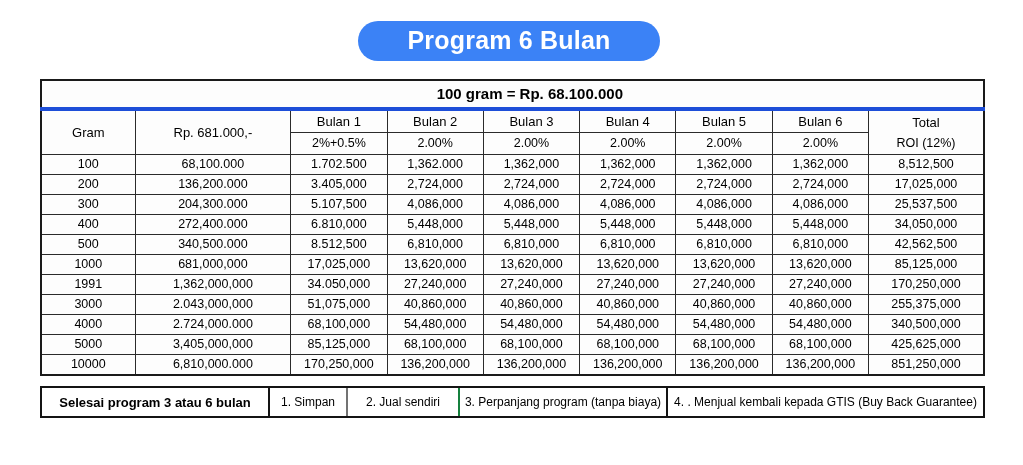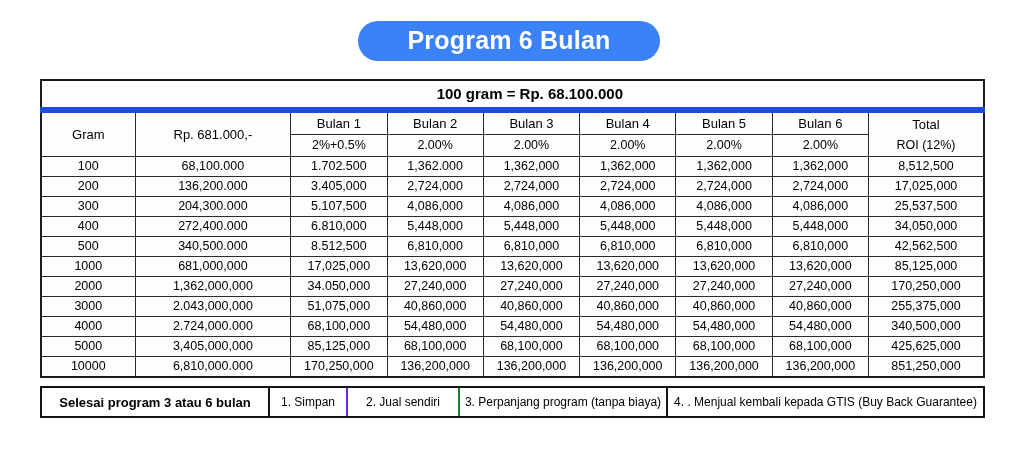--- a/index.html
+++ b/index.html
@@ -67,21 +67,21 @@
   }
   
   tr.banner-row td {
     height: 26px;
     line-height: 26px;
     font-size: 15px;
     font-weight: bold;
     border-left: none;
     border-right: none;
     border-top: none;
-    border-bottom: 6px solid #1d4ed8;
+    border-bottom: 4px solid #1d4ed8;
     padding-right: 360px;
     text-align: right;
   }
   
   tr.head-row th {
     font-weight: normal;
     font-size: 13px;
     height: 21px;
     line-height: 21px;
     background: #fdfdfd;
@@ -151,21 +151,21 @@
     box-sizing: border-box;
     font-size: 12px;
     white-space: nowrap;
   }
   #bottom-bar .bb-cell.primary {
     width: 228px;
     font-size: 13px;
     font-weight: bold;
     border-right: 2px solid #141414;
   }
-  #bottom-bar .bb-cell.opt1 { width: 78px; border-right: 2px solid #6d28d9; }
+  #bottom-bar .bb-cell.opt1 { width: 78px; border-right: 2px solid #737373; }
   #bottom-bar .bb-cell.opt2 { width: 112px; border-right: 2px solid #15803d; }
   #bottom-bar .bb-cell.opt3 { width: 208px; border-right: 2px solid #141414; }
   #bottom-bar .bb-cell.opt4 { flex: 1; }
 </style>
 </head>
 <body>
 
 <div id="title-pill">
   <span class="title-text">Program 6 Bulan</span>
 </div>
@@ -271,21 +271,21 @@
           <td class="harga-cell">681,000,000</td>
           <td class="month-cell month-first">17,025,000</td>
           <td class="month-cell">13,620,000</td>
           <td class="month-cell">13,620,000</td>
           <td class="month-cell">13,620,000</td>
           <td class="month-cell">13,620,000</td>
           <td class="month-cell">13,620,000</td>
           <td class="total-cell">85,125,000</td>
         </tr>
         <tr class="data-row">
-          <td class="gram-cell">2000</td>
+          <td class="gram-cell">1991</td>
           <td class="harga-cell">1,362,000,000</td>
           <td class="month-cell month-first">34.050,000</td>
           <td class="month-cell">27,240,000</td>
           <td class="month-cell">27,240,000</td>
           <td class="month-cell">27,240,000</td>
           <td class="month-cell">27,240,000</td>
           <td class="month-cell">27,240,000</td>
           <td class="total-cell">170,250,000</td>
         </tr>
         <tr class="data-row">

